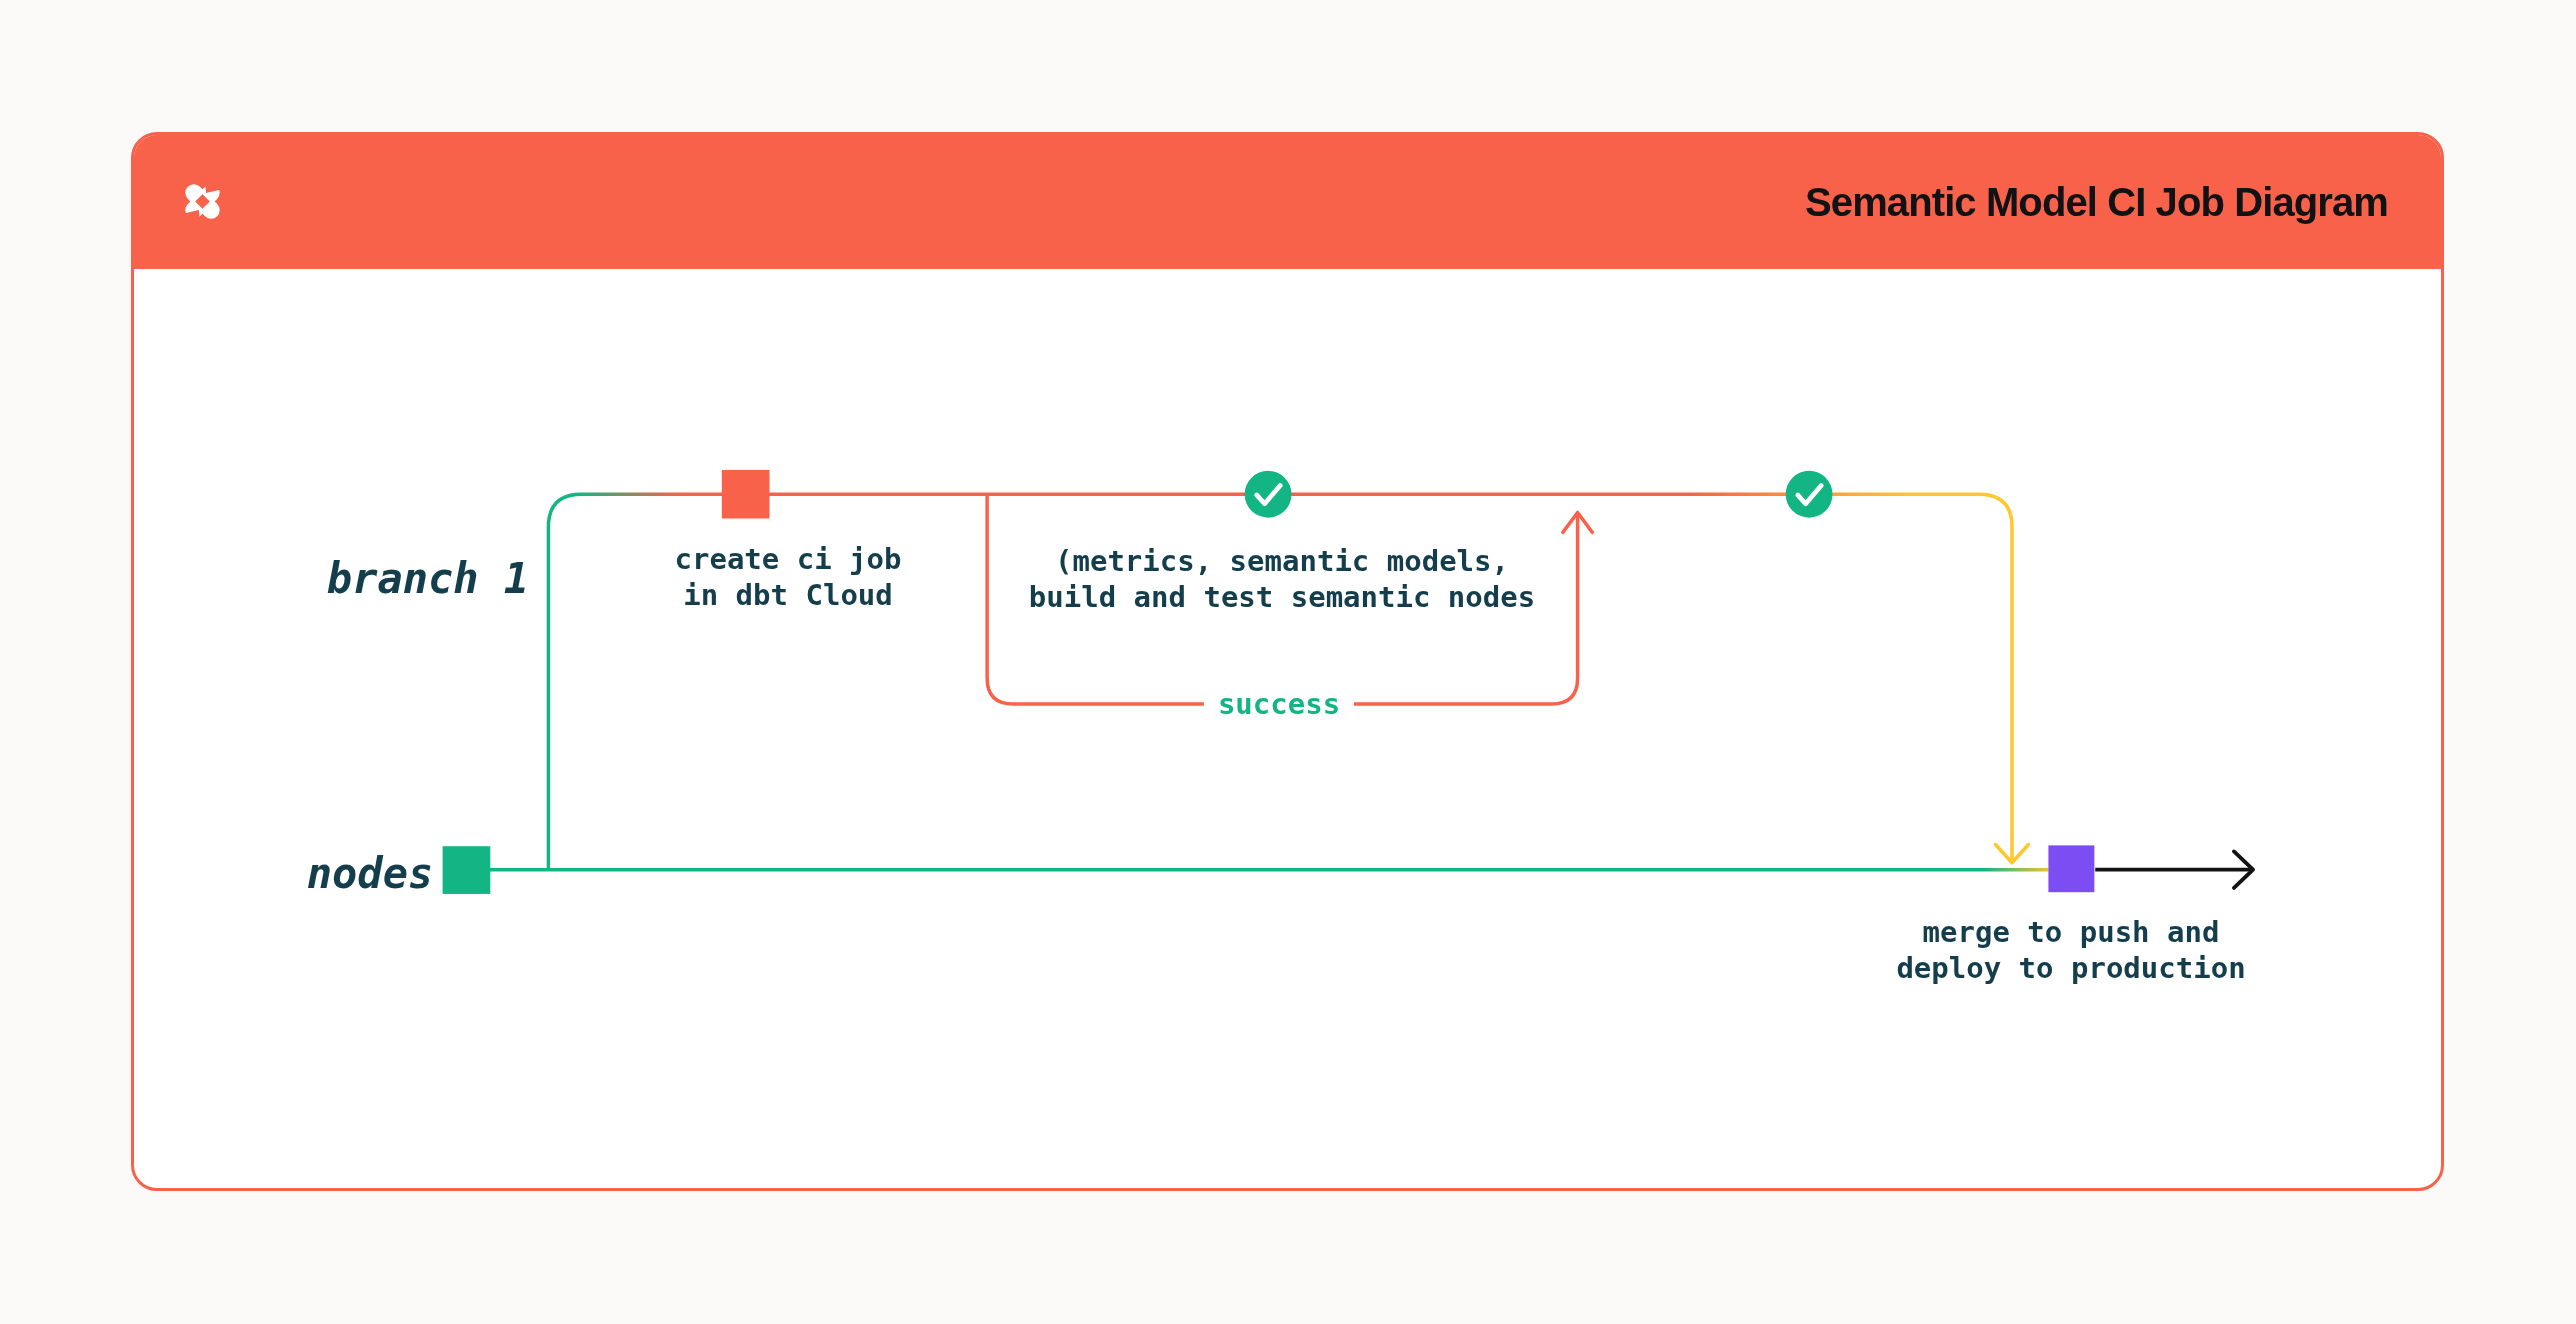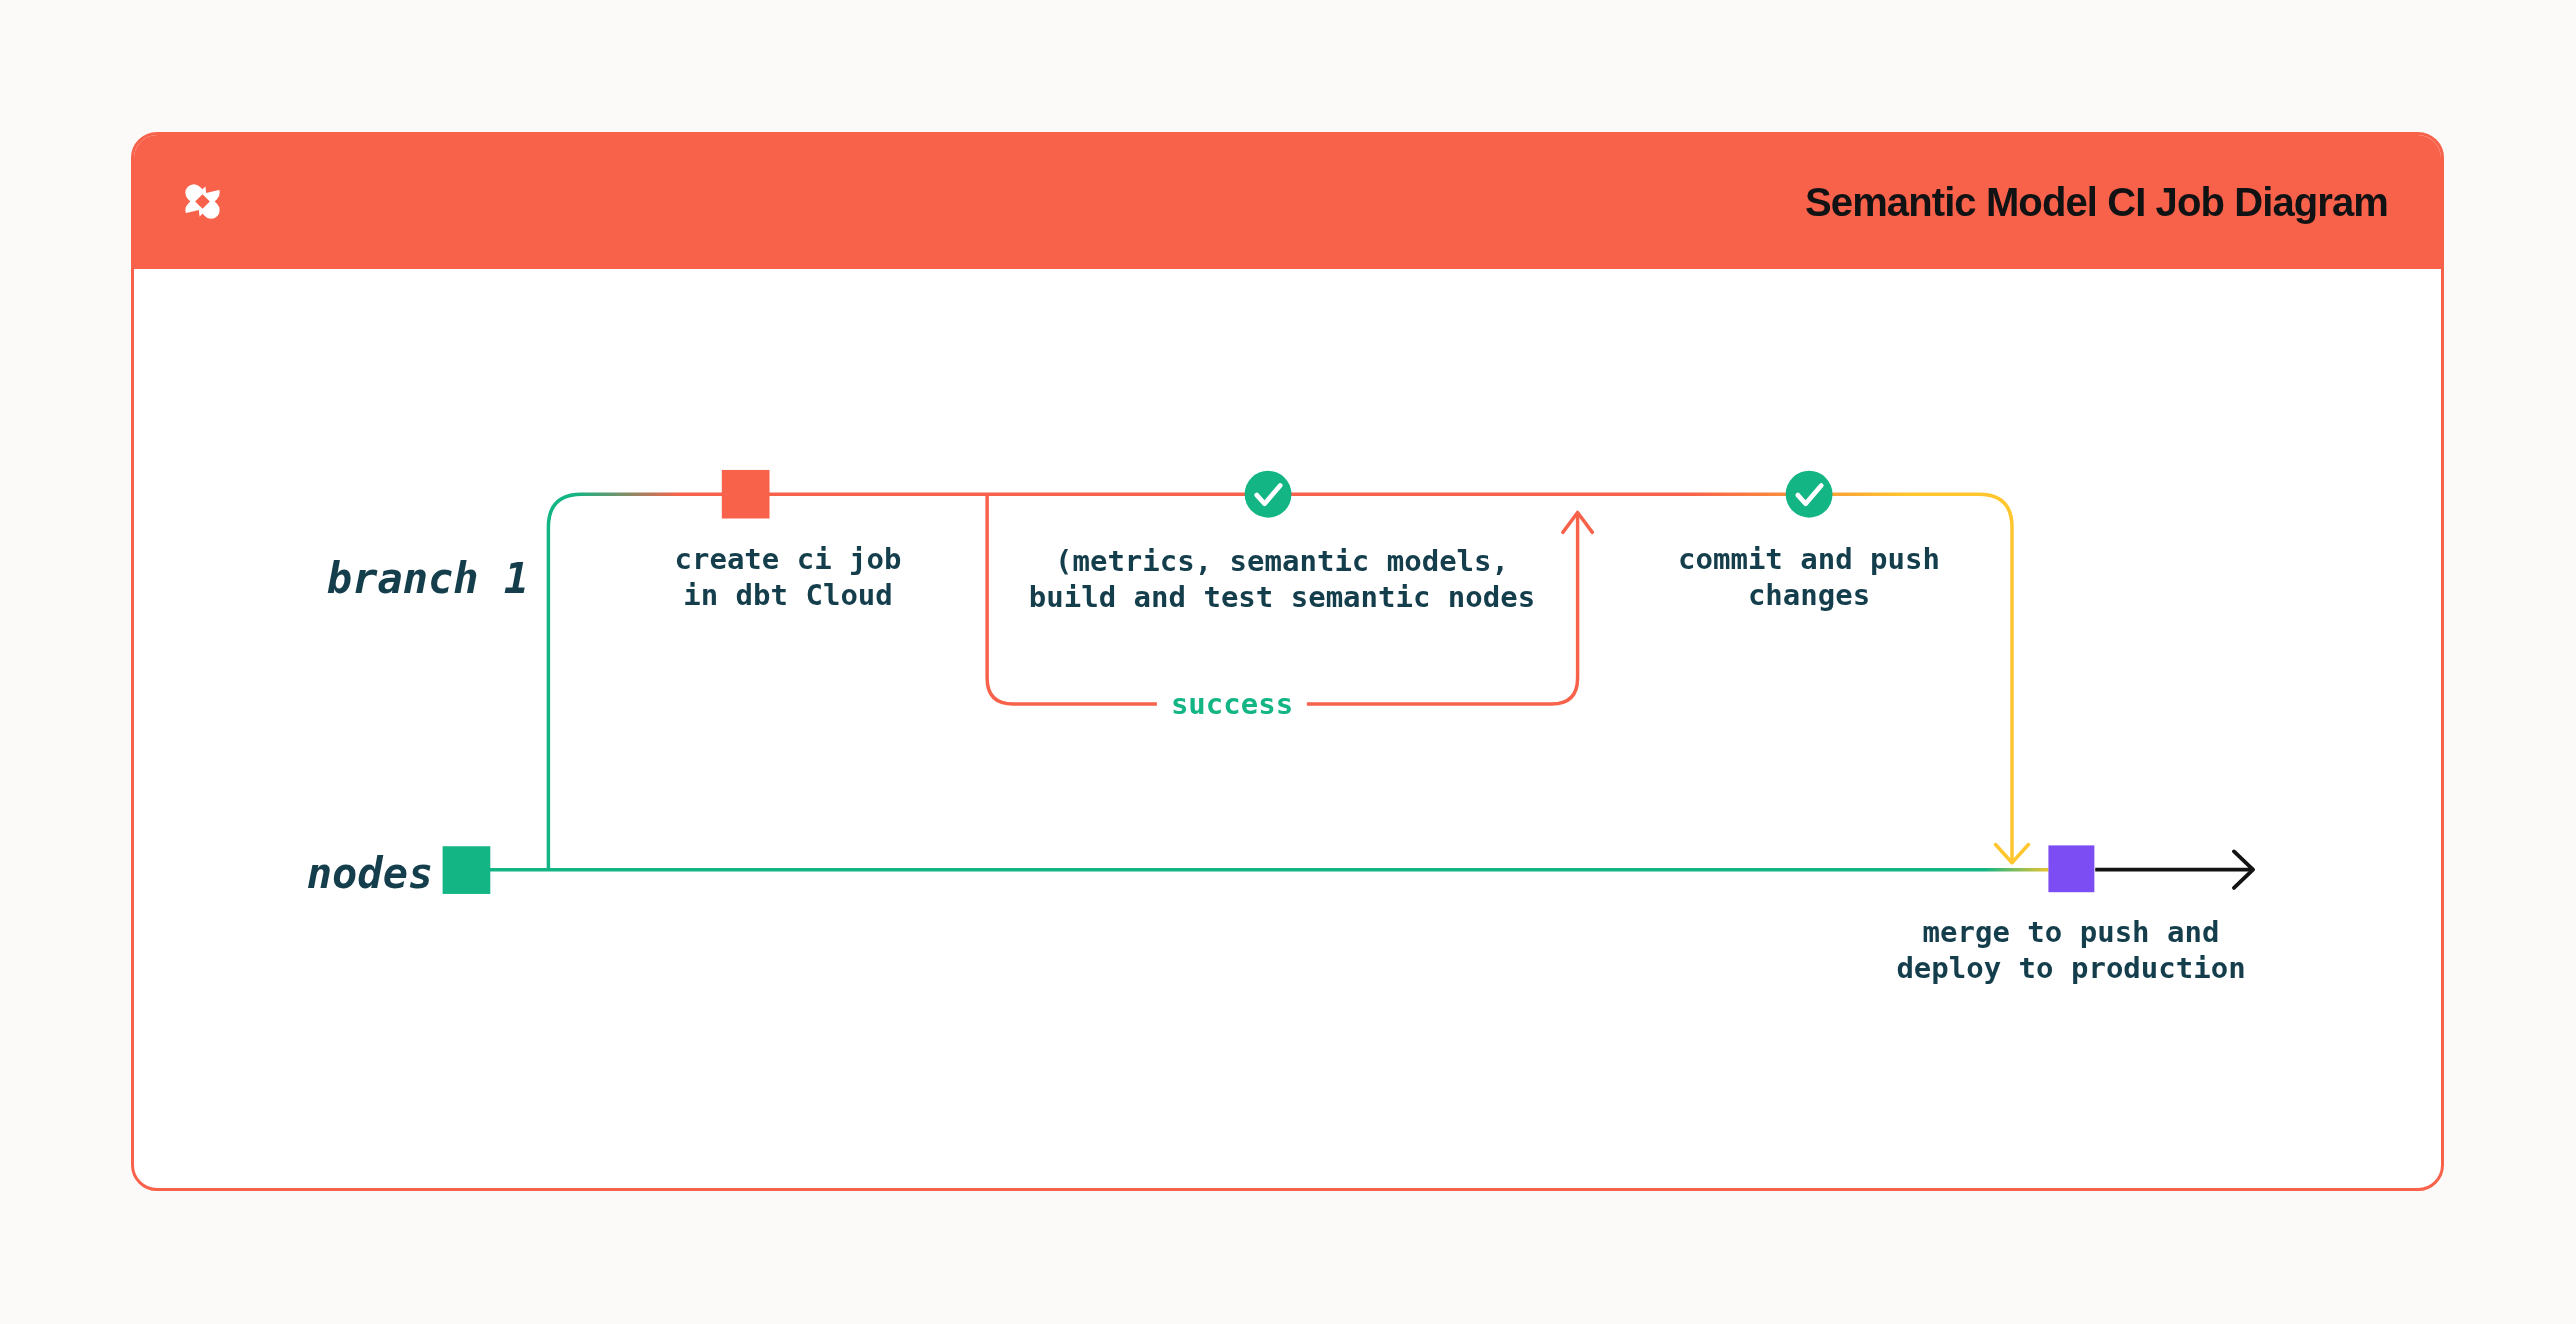--- a/index.html
+++ b/index.html
@@ -103,26 +103,22 @@
   <div class="node-label" style="left:746px;top:541px;margin-left:42px;">
     <div>create ci job</div>
     <div>in dbt Cloud</div>
   </div>
 
   <div class="node-label" style="left:1282px;top:543px;">
     <div>(metrics, semantic models,</div>
     <div>build and test semantic nodes</div>
   </div>
 
-  <div class="node-label" style="left:1809px;top:541px;">
-    <div>commit and push</div>
-    <div>changes</div>
-  </div>
 
   <div class="node-label" style="left:2071px;top:914px;">
     <div>merge to push and</div>
     <div>deploy to production</div>
   </div>
 
-  <div class="success-badge" style="left:1232px;top:704px;">success</div>
+  <div class="success-badge" style="left:1279px;top:704px;">success</div>
 
 </div>
 
 
 </body></html>

